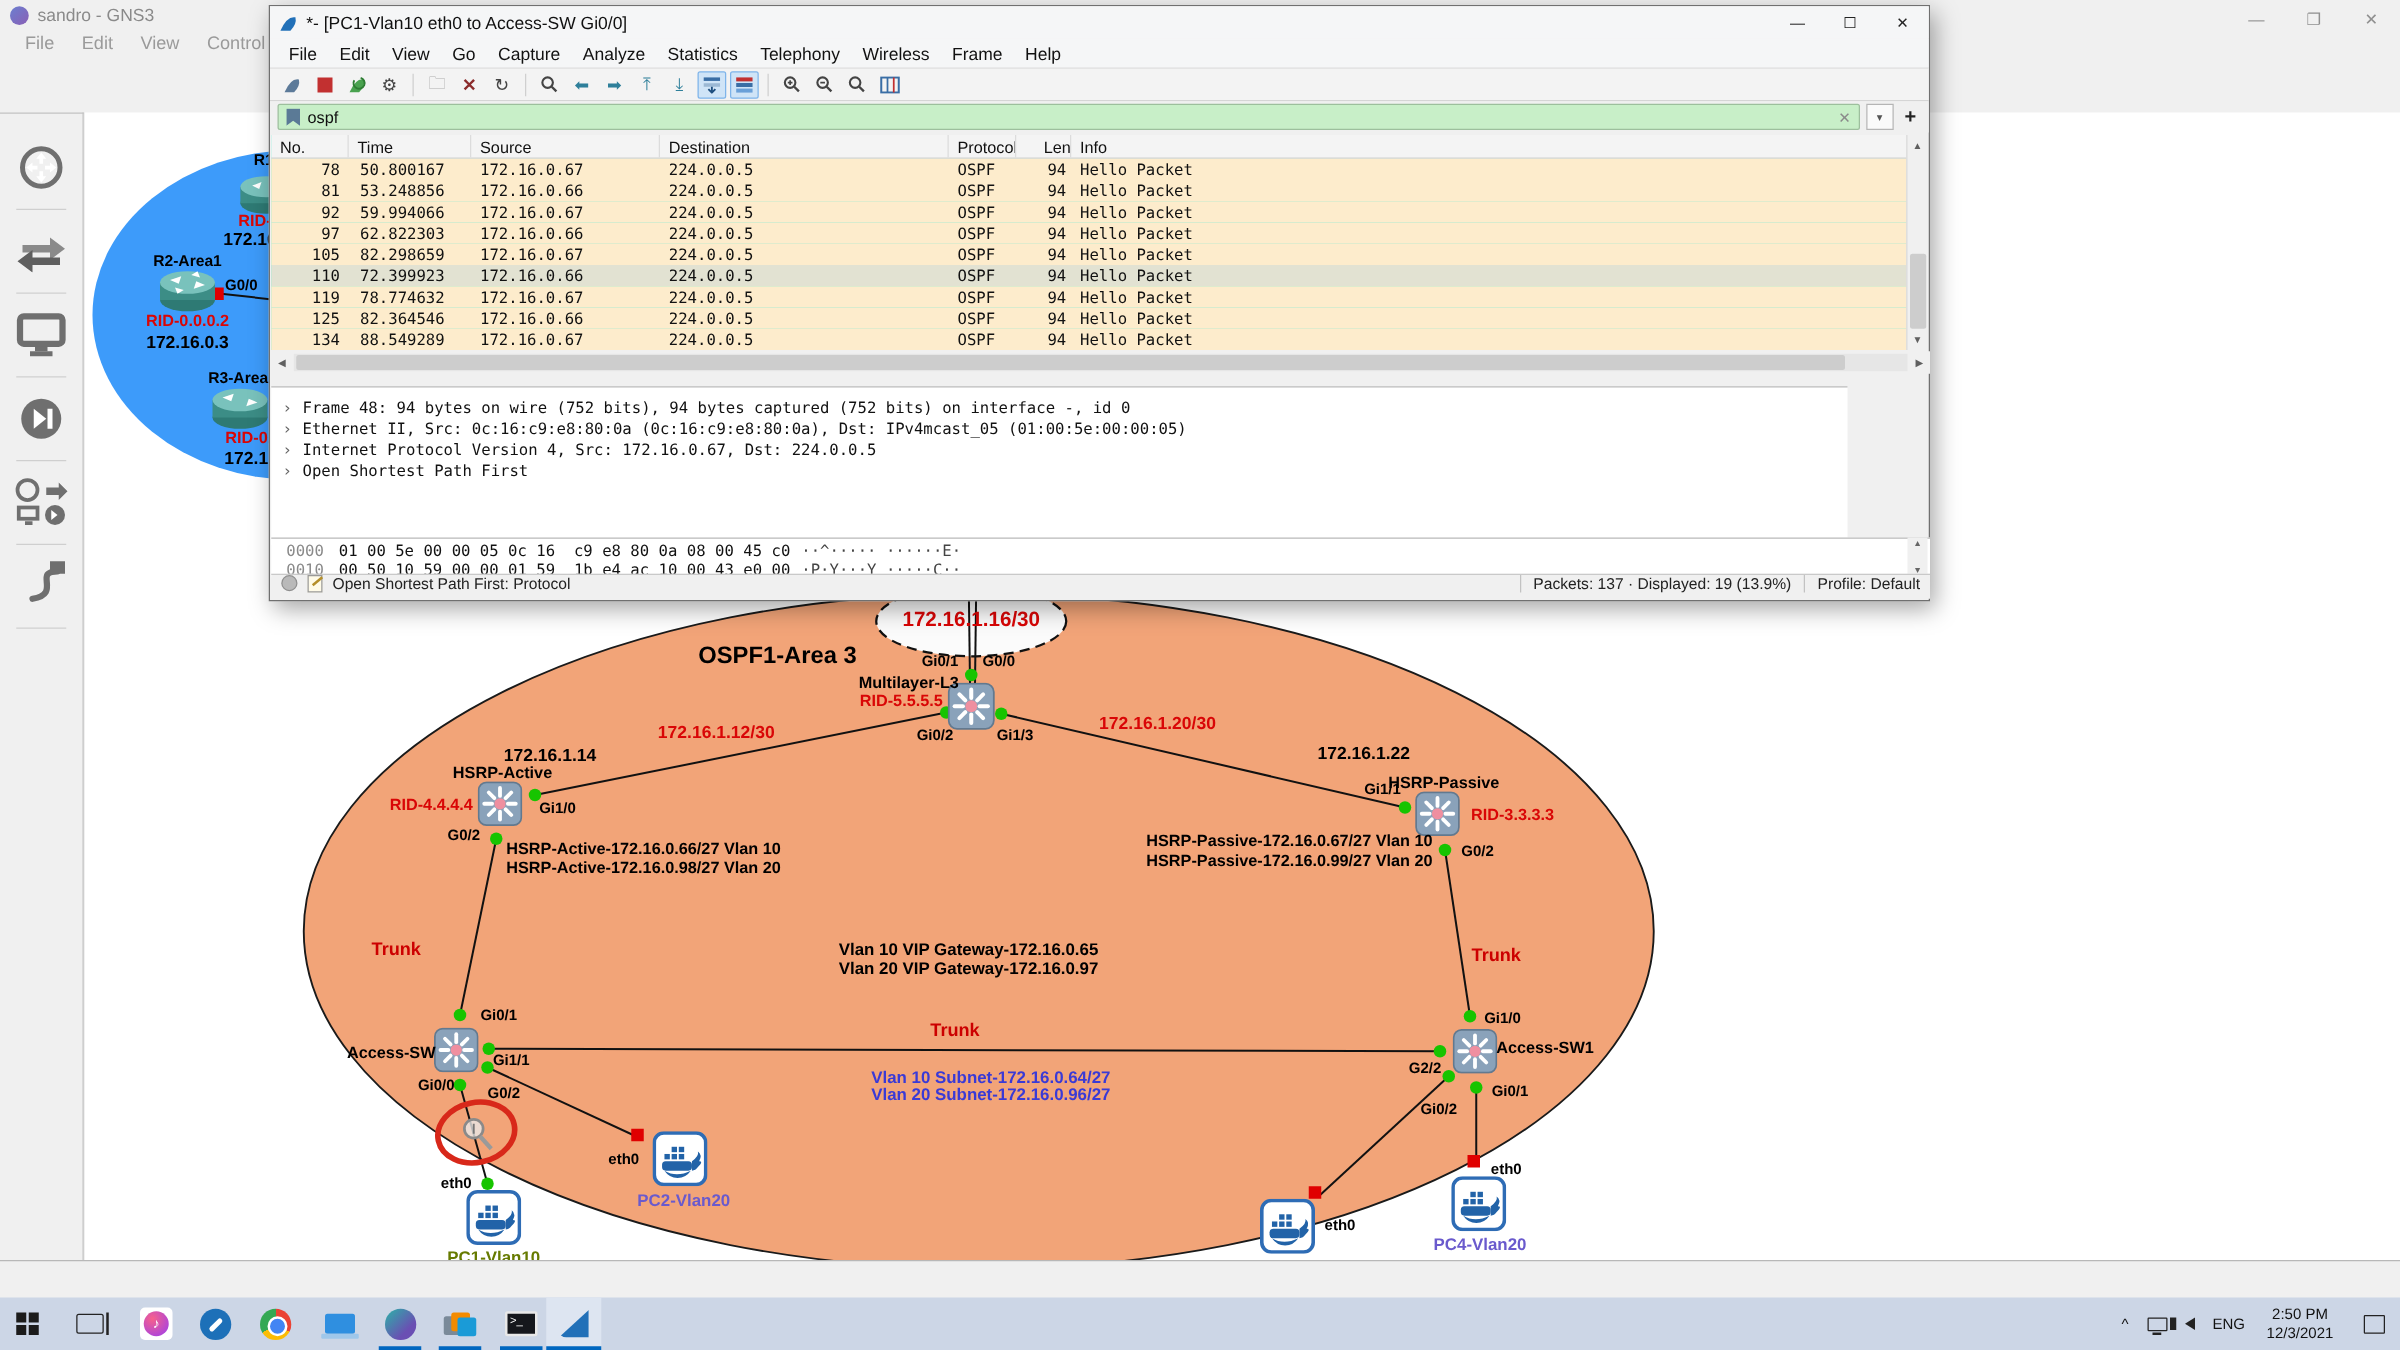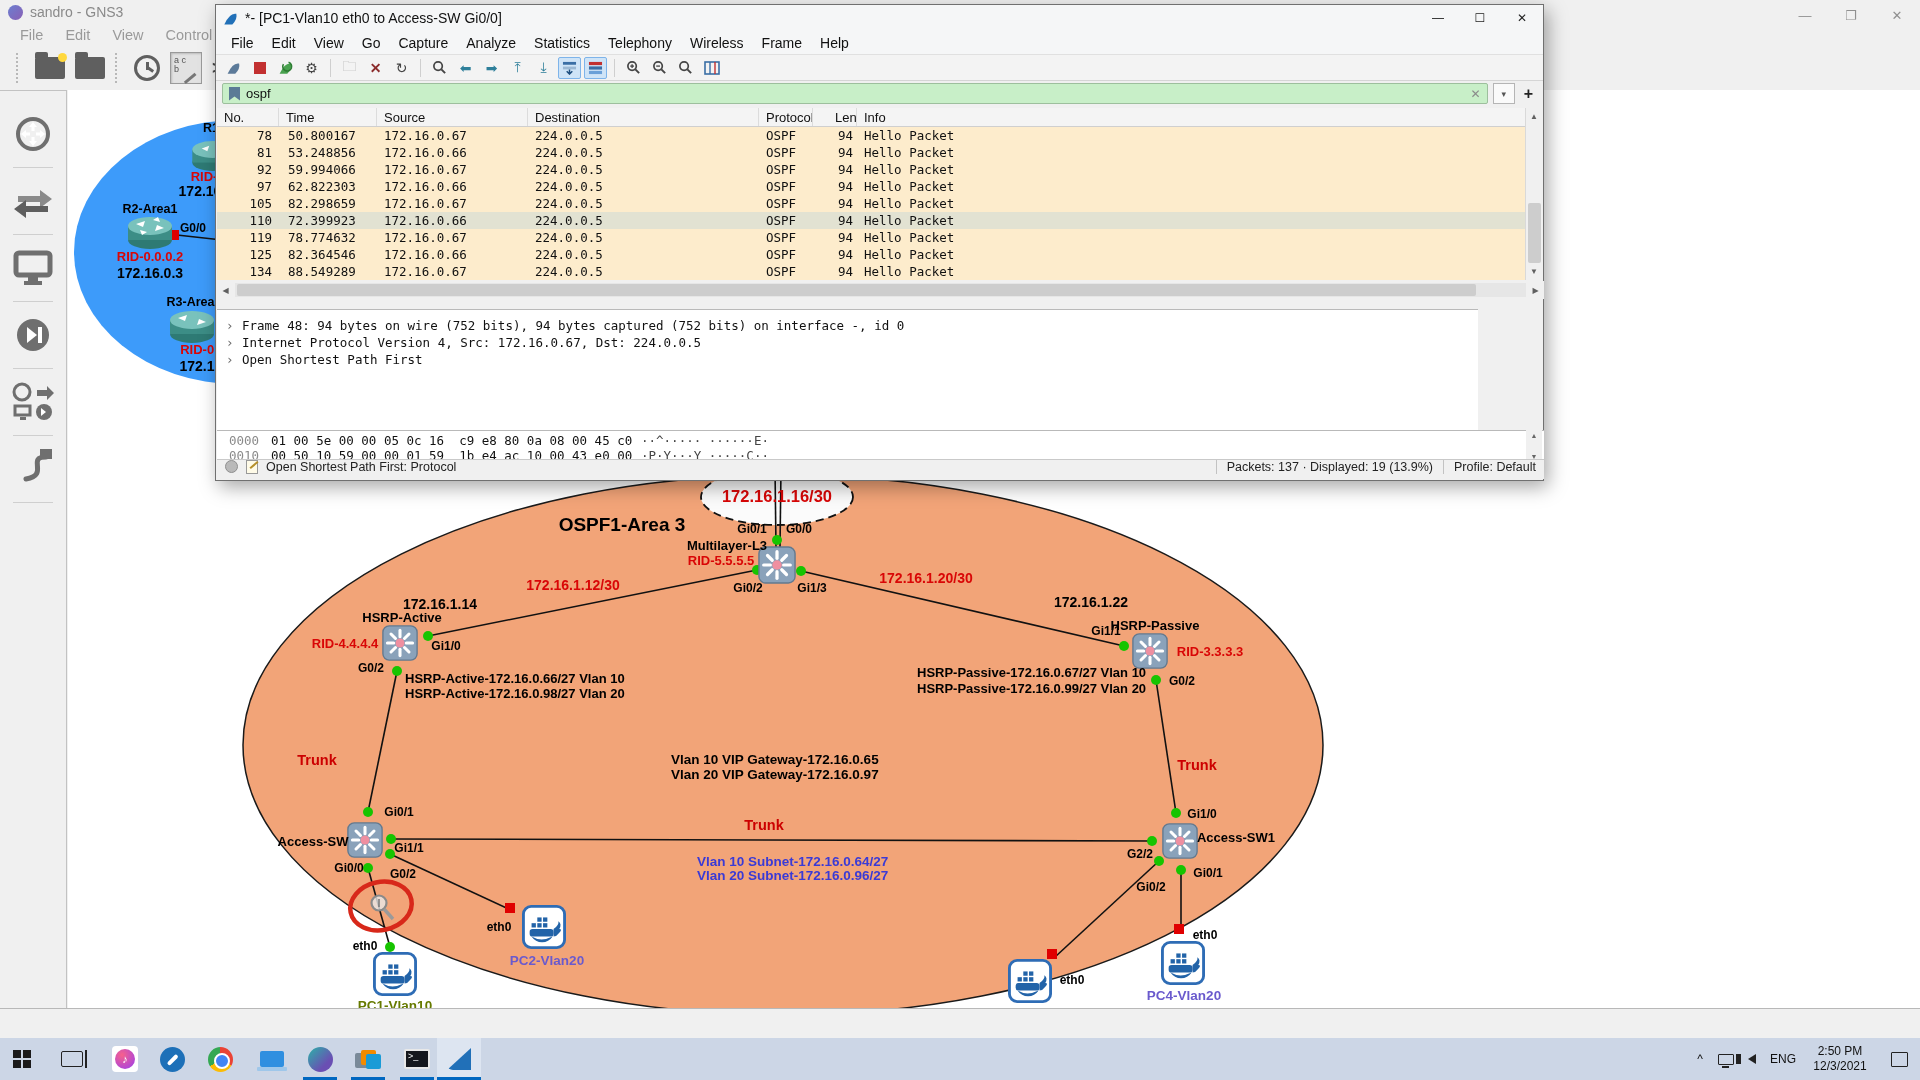--- a/index.html
+++ b/index.html
@@ -163,29 +163,20 @@
       <span class="wb">—</span>
       <span class="wb">❐</span>
       <span class="wb">✕</span>
     </div>
     <div class="gns3-menubar">
       <span class="mi">File</span>
       <span class="mi">Edit</span>
       <span class="mi">View</span>
       <span class="mi">Control</span>
       <span class="mi dark">Node</span>
-    </div>
-    <div class="gns3-toolbar">
-      <span class="drag-dots"></span>
-      <span class="tfolder newdot"></span>
-      <span class="tfolder"></span>
-      <span class="drag-dots"></span>
-      <span class="tclock"></span>
-      <span class="tnote">a c<br>b</span>
-      <span class="tconsole">&gt;</span>
     </div>
   </div>
 
   <div class="gns3-sidebar">
     <span class="sb-icon">
       <svg width="40" height="40" viewBox="0 0 40 40">
           <circle cx="20" cy="20" r="15" fill="none" stroke="#6f6f6f" stroke-width="4"></circle>
           <path d="M20 8 l4 5 h-8 z M20 32 l-4 -5 h8 z M8 20 l5 -4 v8 z M32 20 l-5 4 v-8 z" fill="#fff"></path>
           <path d="M20 12 v5 M20 28 v-5 M12 20 h5 M28 20 h-5" stroke="#fff" stroke-width="3"></path>
         </svg>
@@ -757,20 +748,23 @@
       <span class="hs-btn">▶</span>
     </div>
 
     <div class="ws-detail">
       <div>
 
       <div class="drow">
             <span>Frame 48: 94 bytes on wire (752 bits), 94 bytes captured (752 bits) on interface -, id 0</span>
           </div>
           <div class="drow">
+            <span>Ethernet II, Src: 0c:16:c9:e8:80:0a (0c:16:c9:e8:80:0a), Dst: IPv4mcast_05 (01:00:5e:00:00:05)</span>
+          </div>
+          <div class="drow">
             <span>Internet Protocol Version 4, Src: 172.16.0.67, Dst: 224.0.0.5</span>
           </div>
           <div class="drow">
             <span>Open Shortest Path First</span>
           </div>
         </div>
     </div>
 
     <div class="ws-hex">
       <div>

